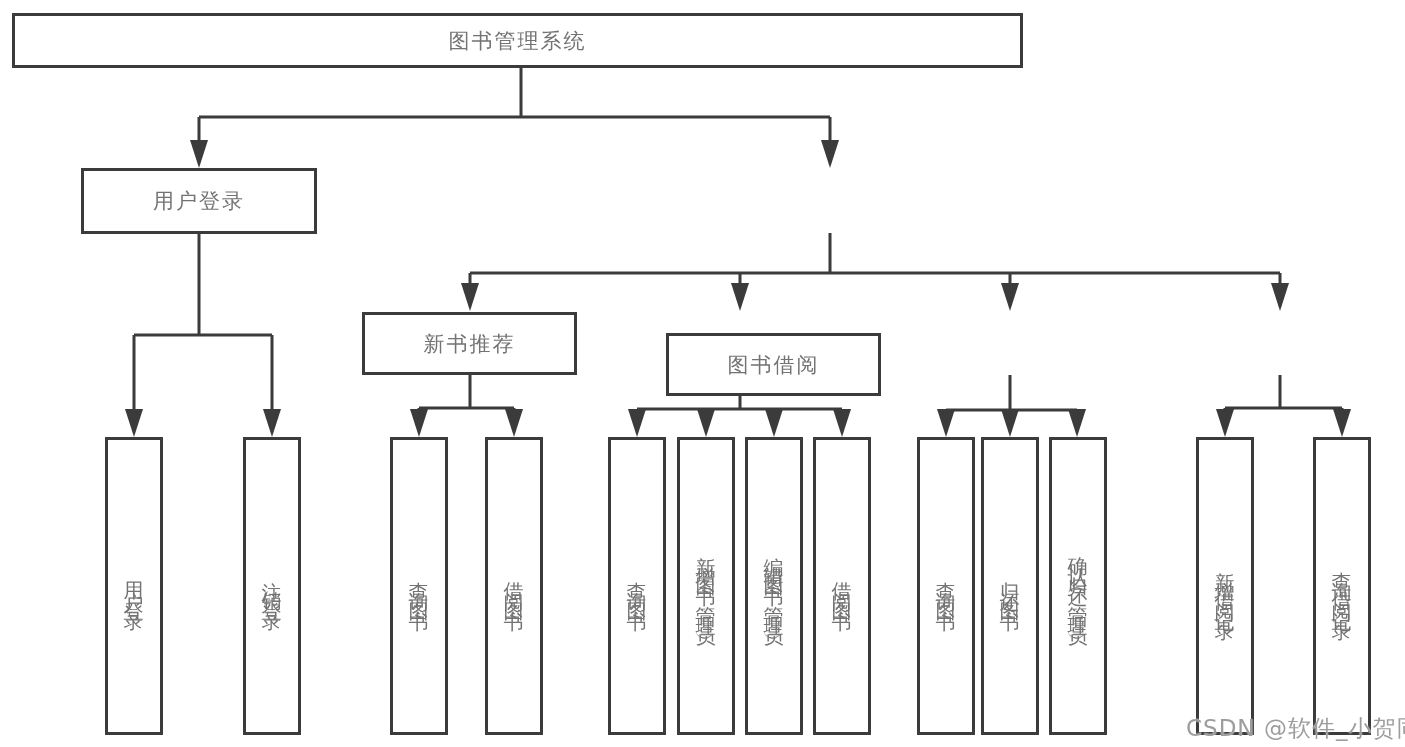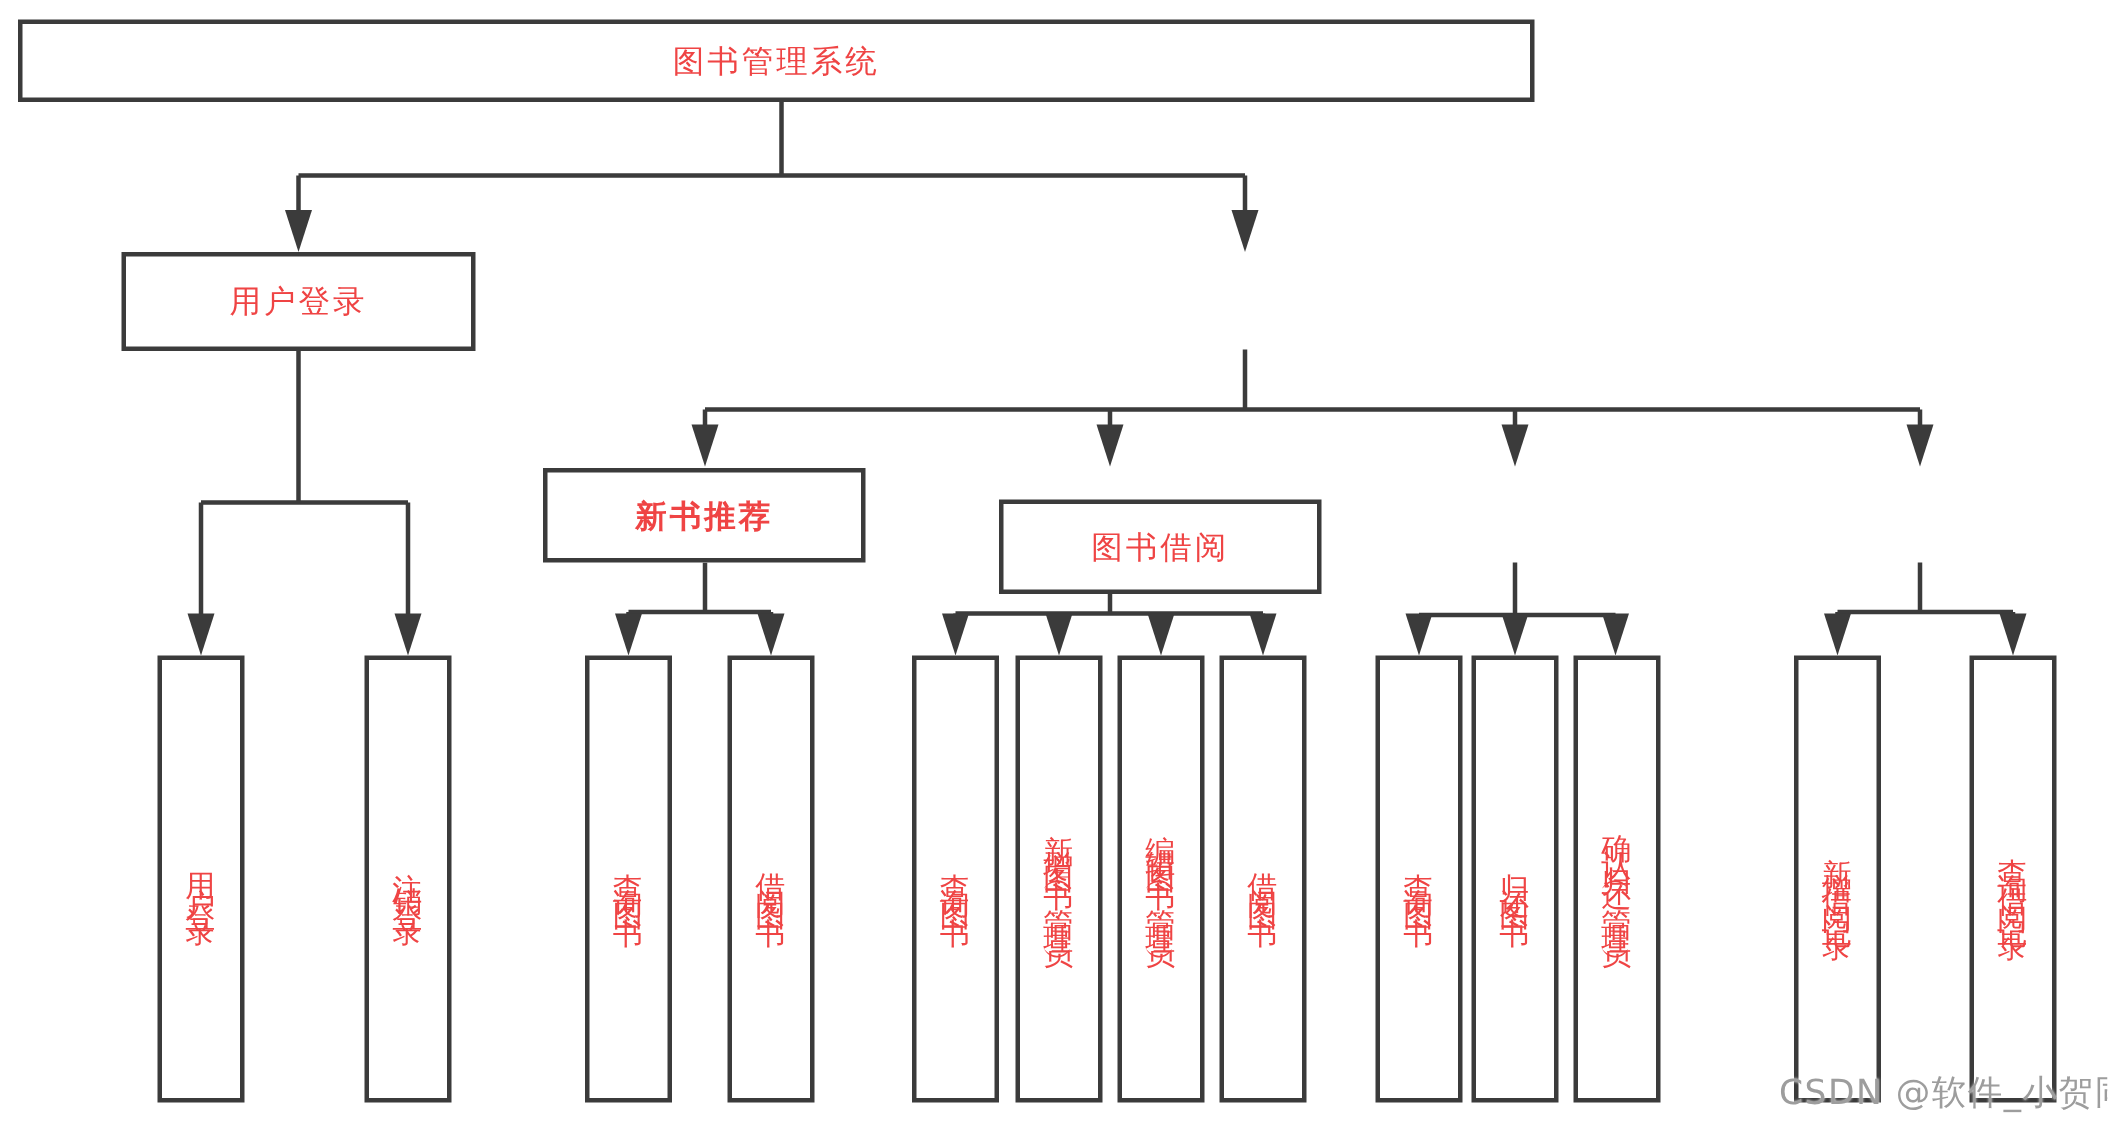--- a/index.html
+++ b/index.html
@@ -15,21 +15,21 @@
     position: absolute;
     left: 0; top: 0;
     width: 1405px; height: 747px;
     z-index: 1;
   }
   .node {
     position: absolute;
     box-sizing: border-box;
     border: 3px solid #3b3b3b;
     background: #ffffff;
-    color: #ef4444;
+    color: #737373;
     display: flex;
     align-items: center;
     justify-content: center;
     z-index: 2;
     text-align: center;
   }
   .node.h { font-size: 21px; letter-spacing: 2px; }
   .node.v {
     writing-mode: vertical-rl;
     text-orientation: mixed;
@@ -99,21 +99,21 @@
       <path d="M1068 409 L1086 409 L1077 437 Z"></path>
       <path d="M1216 409 L1234 409 L1225 437 Z"></path>
       <path d="M1333 409 L1351 409 L1342 437 Z"></path>
     </g>
   </svg>
 
   <div class="node h root-box">图书管理系统</div>
 
   <div class="node h lvl2" style="left:81px;">用户登录</div>
 
-  <div class="node h lvl3" style="left:362px;font-weight:bold;">新书推荐</div>
+  <div class="node h lvl3" style="left:362px;">新书推荐</div>
   <div class="node h lvl3" style="left:666px;margin-top:21px;">图书借阅</div>
 
   <div class="node v" style="left:105px;">用户登录</div>
   <div class="node v" style="left:243px;">注销登录</div>
 
   <div class="node v" style="left:390px;">查询图书</div>
   <div class="node v" style="left:485px;">借阅图书</div>
 
   <div class="node v" style="left:608px;">查询图书</div>
   <div class="node v" style="left:677px;">新增图书（管理员）</div>

